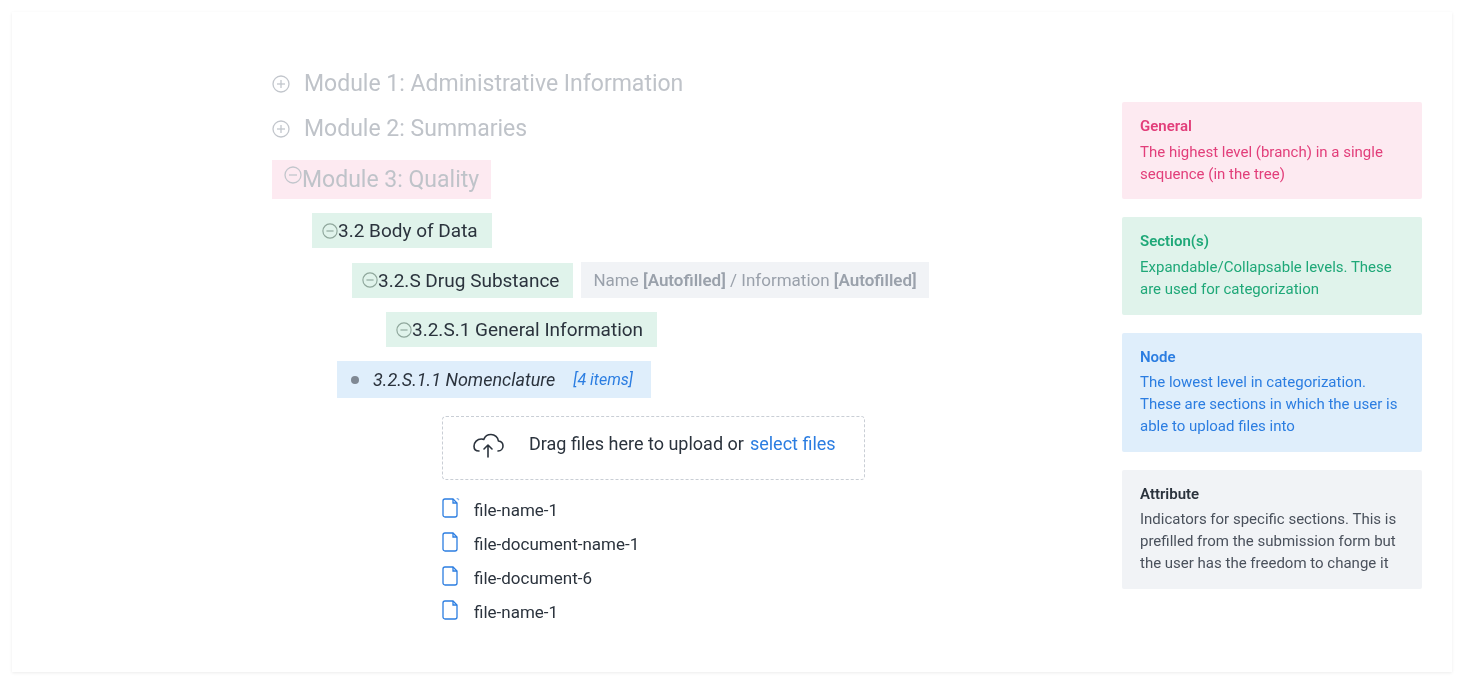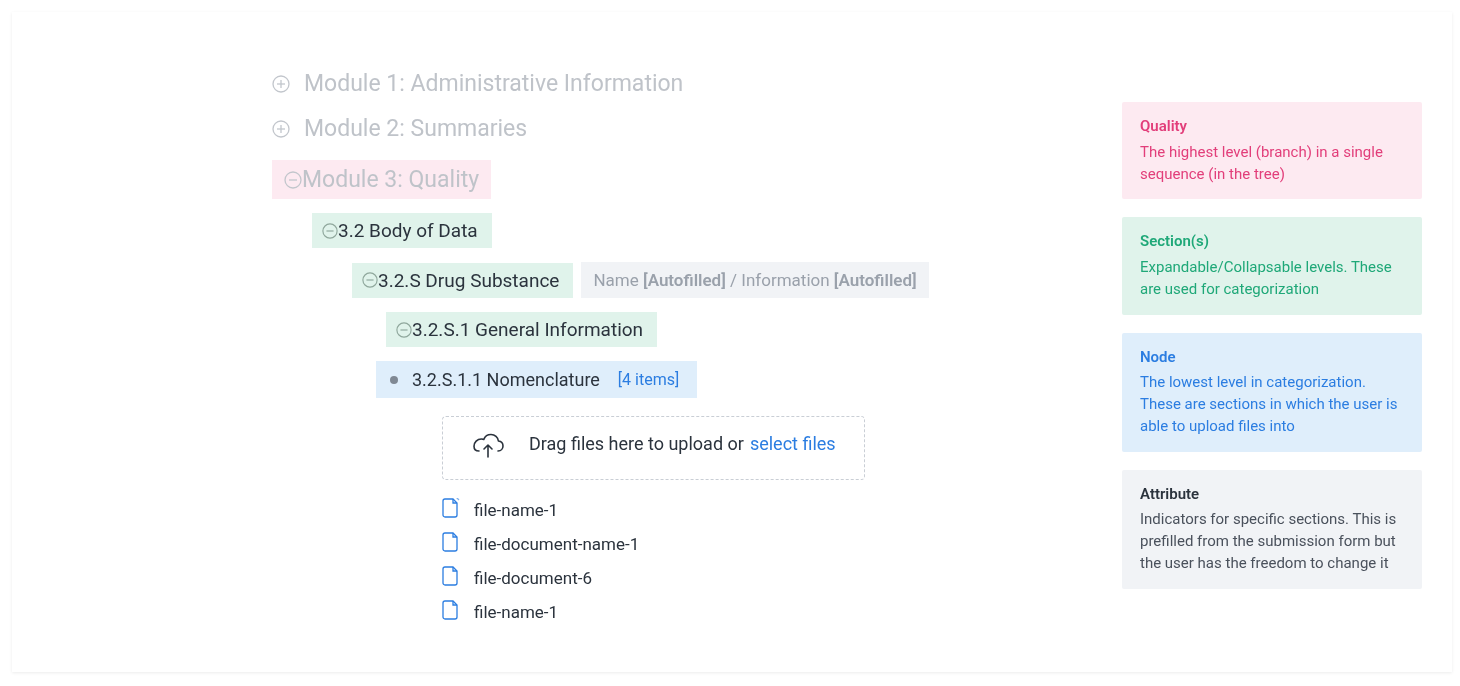--- a/index.html
+++ b/index.html
@@ -48,21 +48,21 @@
       margin-right: 14px;
     }
     .toggle-circle svg {
       display: block;
     }
 
     .module3-row {
       background: #fdeaf1;
       padding: 6px 12px 6px 12px;
       display: inline-flex;
-      align-items: center;
+      align-items: flex-start;
       color: #bfc3c9;
       font-size: 23px;
       margin-bottom: 14px;
     }
 
     .section-row {
       display: inline-flex;
       align-items: center;
       background: #e0f3eb;
       padding: 6px 14px 6px 10px;
@@ -80,21 +80,21 @@
       color: #9aa1ab;
       font-size: 17px;
       padding: 8px 12px;
       margin-left: 8px;
     }
     .attr-block .bold { color: #9aa1ab; font-weight: 600; }
 
     .indent-1 { margin-left: 40px; }
     .indent-2 { margin-left: 80px; }
     .indent-3 { margin-left: 114px; }
-    .indent-4 { margin-left: 104px; }
+    .indent-4 { margin-left: 65px; font-style: italic; }
     .indent-files { margin-left: 170px; }
 
     .node-row {
       display: inline-flex;
       align-items: center;
       background: #dfeefb;
       padding: 8px 18px 8px 14px;
       font-size: 18px;
       color: #2b333d;
     }
@@ -300,21 +300,21 @@
           <span>file-name-1</span>
         </div>
       </div>
     </div>
 
   </div>
 
   <div class="legend-area">
 
     <div class="legend-card legend-module">
-      <div class="card-title">Quality</div>
+      <div class="card-title">General</div>
       <div class="card-body">The highest level (branch) in a single sequence (in the tree)</div>
     </div>
 
     <div class="legend-card legend-section">
       <div class="card-title">Section(s)</div>
       <div class="card-body">Expandable/Collapsable levels. These are used for categorization</div>
     </div>
 
     <div class="legend-card legend-node">
       <div class="card-title">Node</div>

